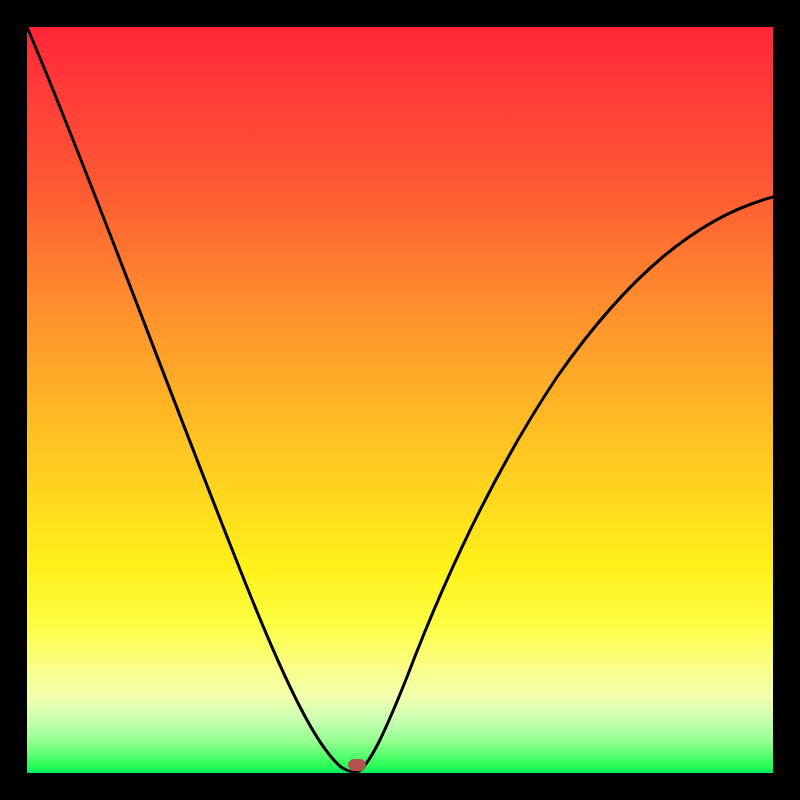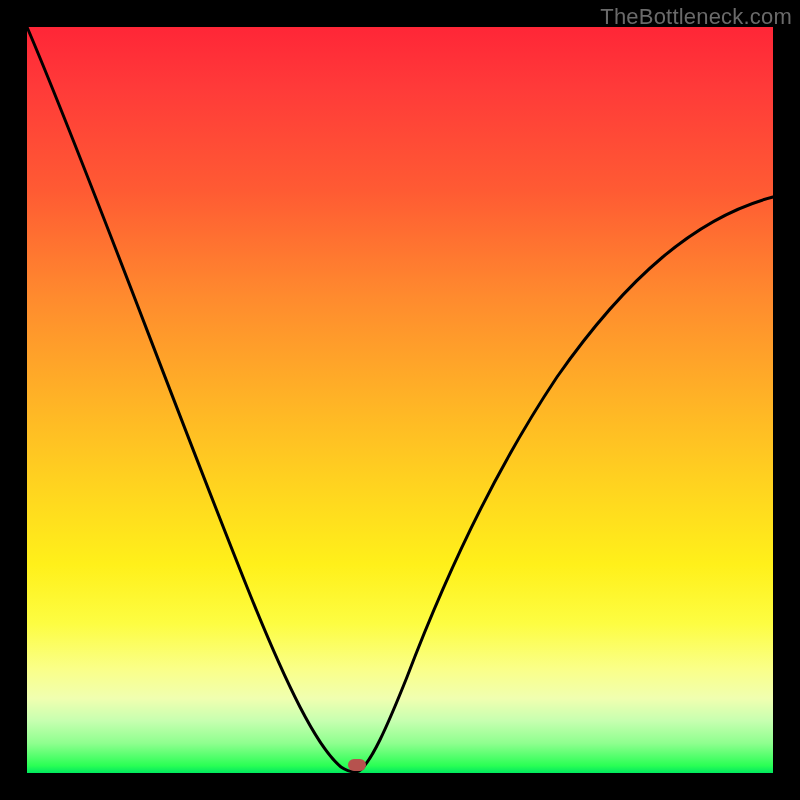--- a/index.html
+++ b/index.html
@@ -82,14 +82,13 @@
                C 260 660, 290 720, 314 740
                C 320 744, 326 746, 332 744
                C 344 736, 360 700, 380 650
                C 420 545, 470 440, 530 350
                C 600 250, 670 190, 746 170" fill="none" stroke="#000" stroke-width="3" stroke-linecap="round" stroke-linejoin="round"></path>
     </svg>
 
     <div class="marker" style="left:330px; top:738px;"></div>
   </div>
 
-  <div class="watermark">TheBottleneck.com</div>
 </div>
 
 </body></html>

